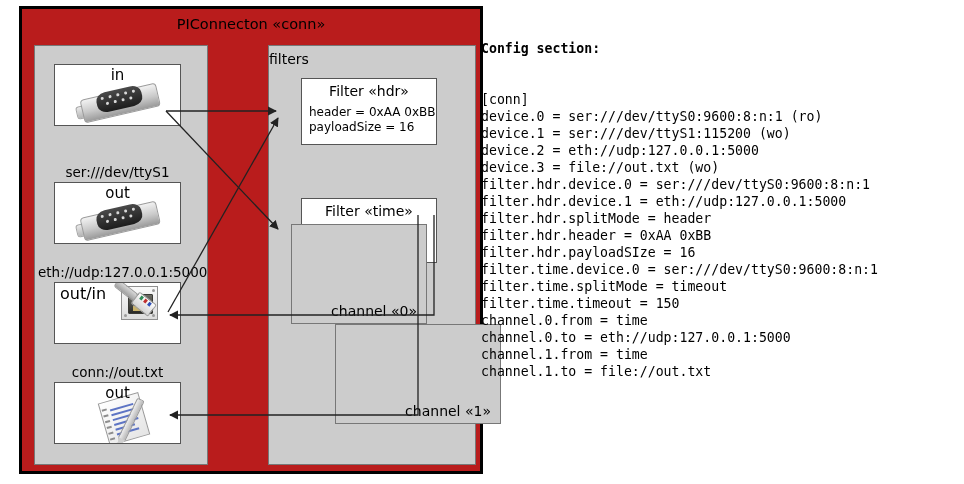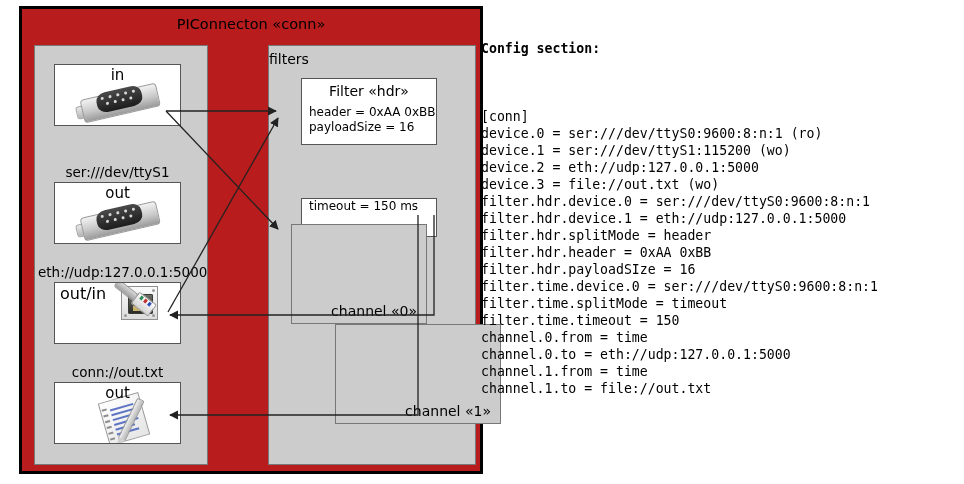--- a/index.html
+++ b/index.html
@@ -276,21 +276,20 @@
     width: 478px;
     font-family: "DejaVu Sans Mono", monospace;
     font-size: 13.2px;
     line-height: 17px;
     color: #000;
     white-space: pre;
   }
   #config-heading {
     font-weight: bold;
     font-size: 13.2px;
-    margin-bottom: 17px;
     font-family: "DejaVu Sans Mono", monospace;
   }
   .cfg-line { white-space: pre; }
 </style>
 </head>
 <body>
 
 <div id="component-frame">
 
   <div id="component-title">PIConnecton «conn»</div>
@@ -397,20 +396,21 @@
     <div class="panel-title">filters</div>
 
     <div class="filter-box" style="top:32px;">
       <div class="filter-title">Filter «hdr»</div>
       <div class="filter-prop">header = 0xAA 0xBB</div>
       <div class="filter-prop">payloadSize = 16</div>
       <div class="filter-pad"></div>
     </div>
 
     <div class="filter-box" style="top:152px;">
+      <div class="filter-title">Filter «time»</div>
       <div class="filter-prop">timeout = 150 ms</div>
       <div class="filter-pad" style="height:22px"></div>
     </div>
 
     <div class="channel-panel" style="left:22px; top:178px; width:136px; height:100px;">
       <span class="channel-label">channel «0»</span>
     </div>
 
     <div class="channel-panel" style="left:22px; top:278px; width:166px; height:100px;margin-left:44px;">
       <span class="channel-label">channel «1»</span>

